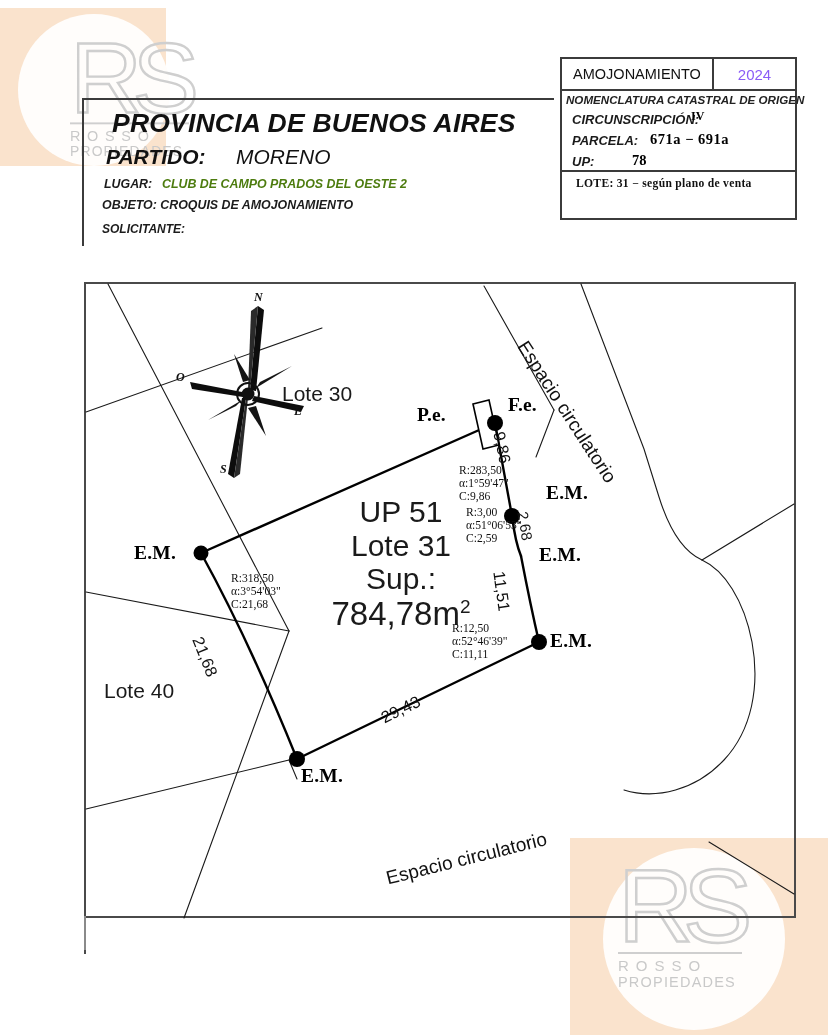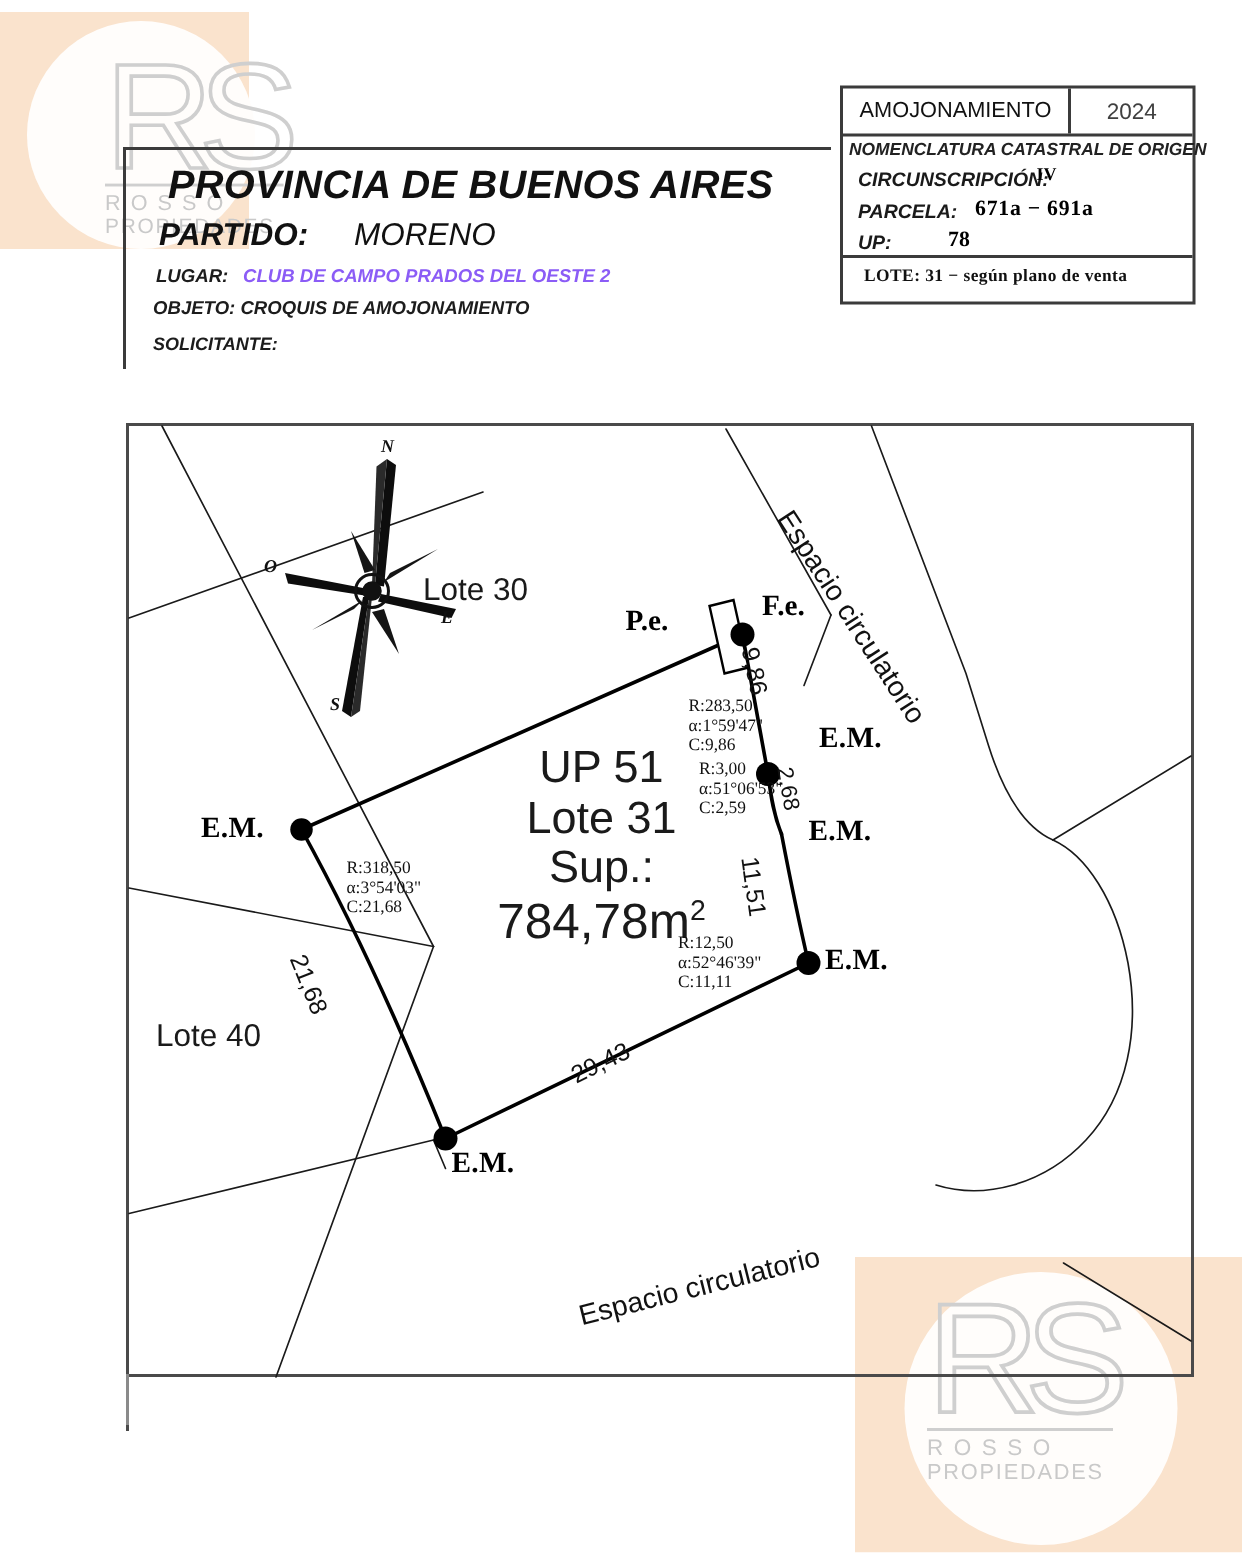--- a/index.html
+++ b/index.html
@@ -42,38 +42,38 @@
   }
   .t-prov{position:absolute;left:28px;top:8px;font-size:26.5px;font-style:italic;
           font-weight:700;color:#111;letter-spacing:.2px;white-space:nowrap;}
   .t-part{position:absolute;left:22px;top:45px;font-size:21px;font-style:italic;
           font-weight:700;color:#111;}
   .t-partv{position:absolute;left:152px;top:45px;font-size:21px;font-style:italic;
           font-weight:400;color:#111;}
   .t-lug{position:absolute;left:20px;top:77px;font-size:12.4px;font-style:italic;
          font-weight:700;color:#1c1c1c;}
   .t-lugv{position:absolute;left:78px;top:77px;font-size:12.4px;font-style:italic;
-         font-weight:700;color:#8b5cf6;white-space:nowrap;text-align:center;}
+         font-weight:700;color:#4d7c0f;white-space:nowrap;text-align:center;}
   .t-obj{position:absolute;left:18px;top:98px;font-size:12.4px;font-style:italic;
          font-weight:700;color:#1c1c1c;white-space:nowrap;}
   .t-sol{position:absolute;left:18px;top:122px;font-size:12px;font-style:italic;
          font-weight:700;color:#1c1c1c;}
 
   
   .hdr-right{
-    position:absolute;left:478px;top:1px;width:237px;height:146px;
+    position:absolute;left:478px;top:1px;width:237px;height:163px;
     border:2.2px solid #3b3b3b;box-sizing:border-box;background:transparent;
   }
   .hr-row1{position:absolute;left:0;top:0;right:0;height:32px;
            border-bottom:2.2px solid #3b3b3b;box-sizing:border-box;}
   .hr-amo{position:absolute;left:0;top:0;width:152px;height:100%;
           display:flex;align-items:center;justify-content:center;
           font-size:14.5px;color:#111;border-right:2.2px solid #3b3b3b;box-sizing:border-box;}
   .hr-year{position:absolute;left:152px;top:0;right:0;height:100%;
-           display:flex;align-items:center;justify-content:center;font-size:15px;color:#404040;text-align:center;}
+           display:flex;align-items:center;justify-content:center;font-size:15px;color:#8b5cf6;text-align:center;}
   .hr-nom{position:absolute;left:4px;top:34px;font-size:11.6px;font-style:italic;
           font-weight:700;color:#222;white-space:nowrap;}
   .hr-lbl{position:absolute;font-size:13px;font-style:italic;font-weight:700;color:#1a1a1a;}
   .hr-val{position:absolute;font-size:14.5px;font-weight:700;color:#000;
           font-family:"Liberation Serif",serif;}
   .hr-sep{position:absolute;left:0;right:0;top:111px;height:0;
           border-top:2.2px solid #3b3b3b;}
   .hr-lote{position:absolute;left:14px;top:118px;font-size:11.6px;font-weight:700;
            color:#111;font-family:"Liberation Serif",serif;letter-spacing:.3px;white-space:nowrap;}
 

